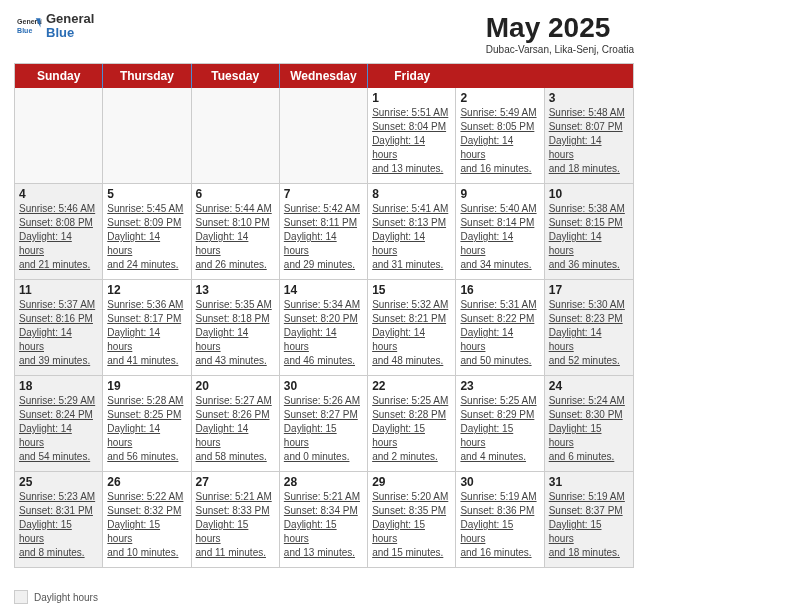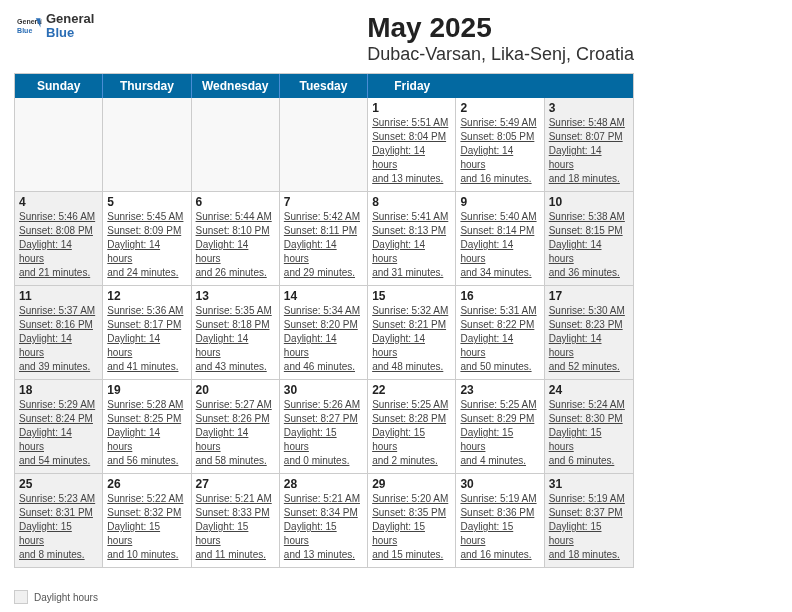--- a/index.html
+++ b/index.html
@@ -42,33 +42,33 @@
       height: 28px;
     }
     .title-block {
     }
     .title-main {
       font-size: 28px;
       font-weight: bold;
       color: #222;
     }
     .title-sub {
-      font-size: 18px;
+      font-size: 10px;
       color: #333;
     }
     .calendar {
       flex: 1;
       display: flex;
       flex-direction: column;
       border: 1px solid #ccc;
     }
     .calendar-header {
       display: grid;
       grid-template-columns: repeat(7, 1fr);
-      background: #0369a1;
+      background: #b91c1c;
     }
     .cal-header-cell {
       color: #fff;
       font-size: 12px;
       font-weight: bold;
       padding: 5px 4px;
       text-align: center;
       border-right: 1px solid #4a8dd5;
     }
     .cal-header-cell:last-child { border-right: none; }
@@ -145,22 +145,22 @@
     <div class="title-block">
       <div class="title-main">May 2025</div>
       <div class="title-sub">Dubac-Varsan, Lika-Senj, Croatia</div>
     </div>
   </div>
 
   <div class="calendar">
     <div class="calendar-header">
     <div class="cal-header-cell">Sunday</div>
         <div class="cal-header-cell">Thursday</div>
+        <div class="cal-header-cell">Tuesday</div>
         <div class="cal-header-cell">Wednesday</div>
-        <div class="cal-header-cell">Tuesday</div>
         <div class="cal-header-cell">Friday</div>
       </div>
     <div class="calendar-body">
     <div class="cal-week">
           <div class="cal-cell empty"></div>
           <div class="cal-cell empty"></div>
           <div class="cal-cell empty"></div>
           <div class="cal-cell empty"></div>
           <div class="cal-cell">
             <span class="day-num">1</span>

